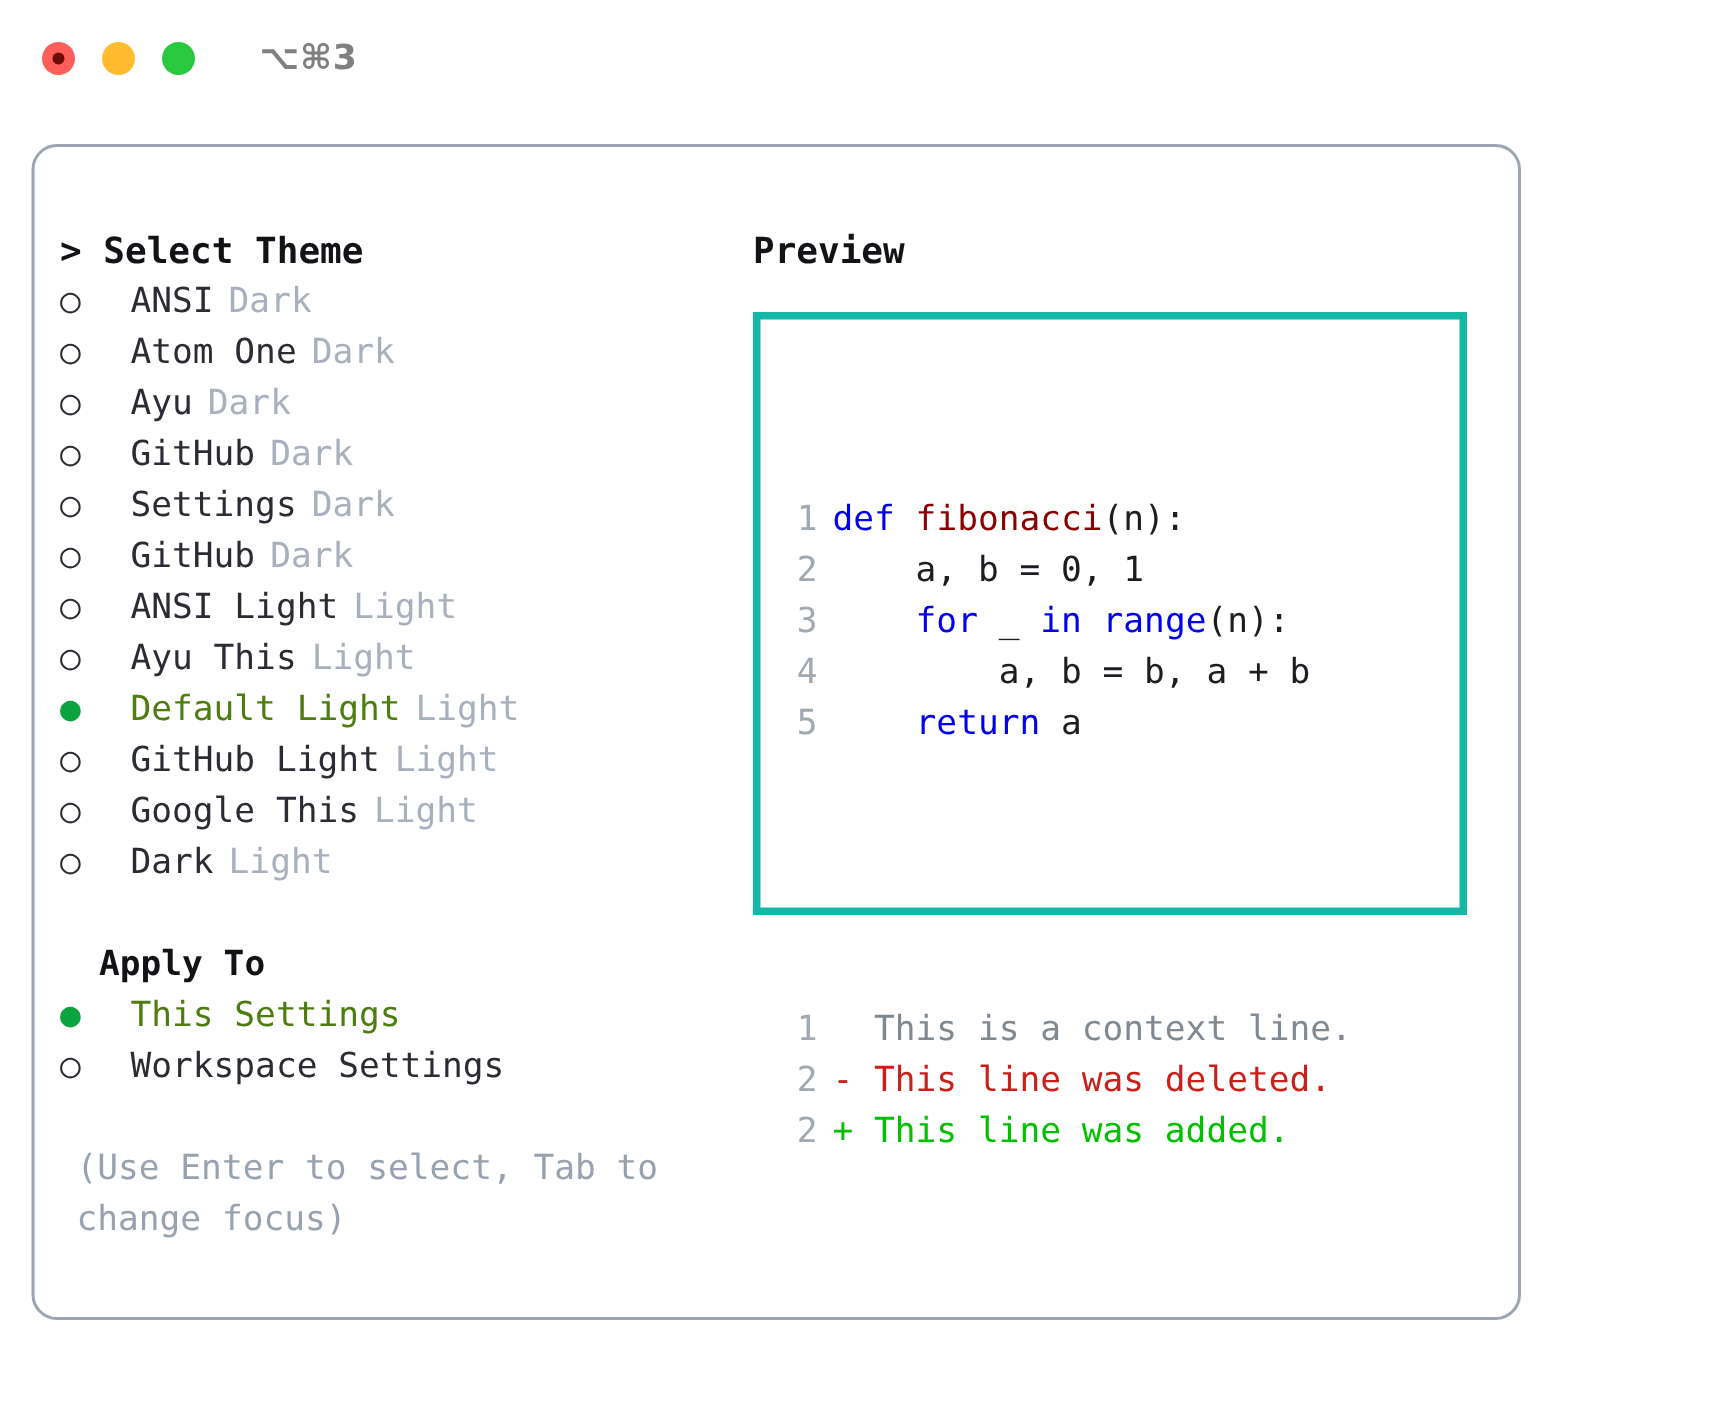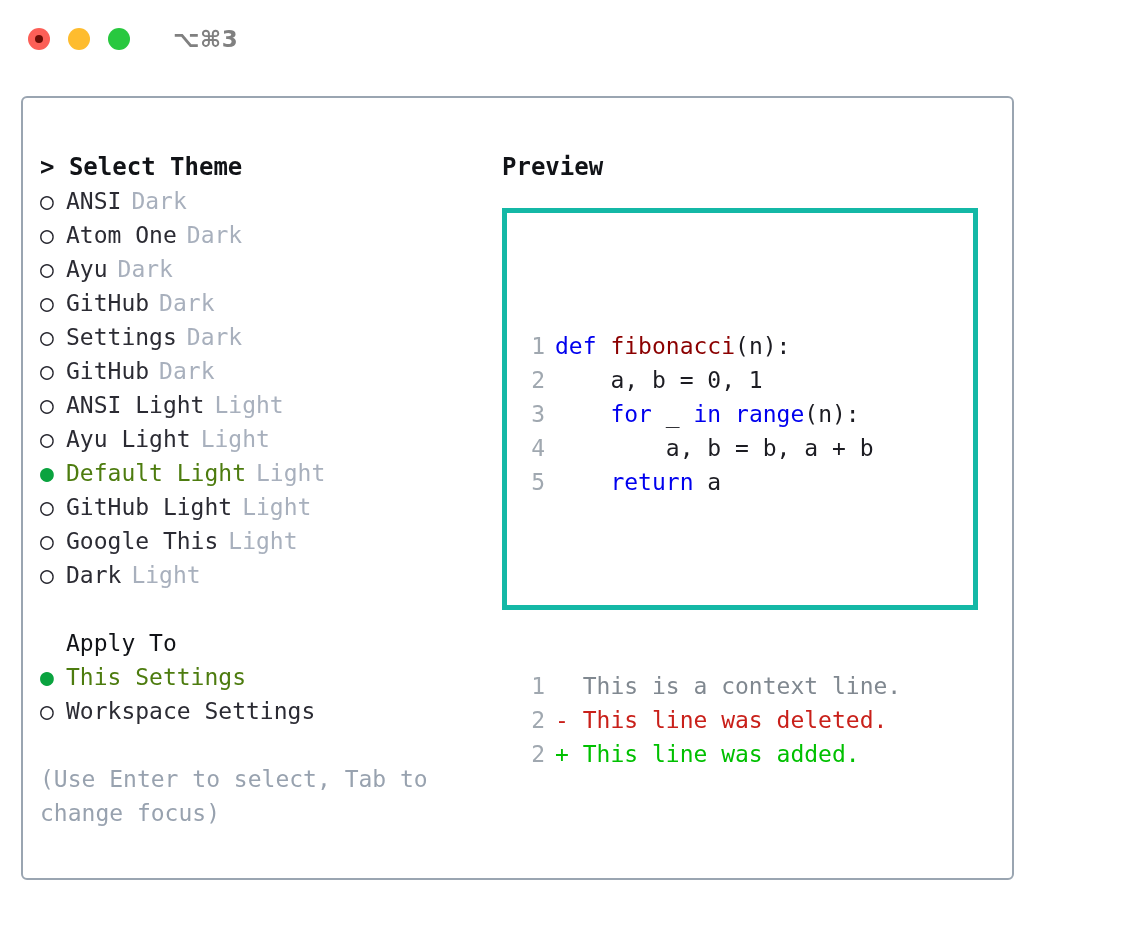--- a/index.html
+++ b/index.html
@@ -68,21 +68,21 @@
   }
 
   
   .panel {
     position: absolute;
     left: 21px;
     top: 96px;
     width: 993px;
     height: 784px;
     border: 2px solid #9aa5b1;
-    border-radius: 6px;
+    border-radius: 17px;
     box-sizing: border-box;
     background: #ffffff;
   }
 
   .columns {
     position: absolute;
     left: 0; top: 0;
     width: 100%;
     height: 100%;
   }
@@ -108,43 +108,45 @@
     font-size: 23px;
     white-space: pre;
   }
   .marker {
     display: inline-block;
     width: 26px;
     flex: 0 0 26px;
     color: #2b2b33;
   }
   .marker.sel { color: #0aa33f; }
-  .opt-name  { color: #2b2b33; }
+  .opt-name  { color: #2b2b33; margin-left: 21px; }
   .opt-name.sel { color: #4d7c0f; }
   .opt-kind {
     color: #a8b0bd;
     margin-left: 10px;
   }
 
   .apply-head {
     font-size: 23px;
     color: #111317;
     line-height: 34px;
     margin-left: 26px;
     white-space: pre;
+    font-weight: bold;
   }
   .spacer-sm { height: 34px; }
 
   .hint {
     margin-top: 34px;
     font-size: 23px;
     color: #98a2af;
     line-height: 34px;
     width: 410px;
     white-space: normal;
+    margin-left: 11px;
   }
 
   
   .right-col {
     position: absolute;
     left: 479px;
     top: 52px;
     width: 500px;
   }
   .preview-title {
@@ -206,21 +208,21 @@
       <div class="left-col">
         <div class="section-head">&gt; Select Theme</div>
         <div id="theme-list">
             <div class="opt-row"><span class="marker">○</span><span class="opt-name">ANSI</span><span class="opt-kind">Dark</span></div>
             <div class="opt-row"><span class="marker">○</span><span class="opt-name">Atom One</span><span class="opt-kind">Dark</span></div>
             <div class="opt-row"><span class="marker">○</span><span class="opt-name">Ayu</span><span class="opt-kind">Dark</span></div>
             <div class="opt-row"><span class="marker">○</span><span class="opt-name">GitHub</span><span class="opt-kind">Dark</span></div>
             <div class="opt-row"><span class="marker">○</span><span class="opt-name">Settings</span><span class="opt-kind">Dark</span></div>
             <div class="opt-row"><span class="marker">○</span><span class="opt-name">GitHub</span><span class="opt-kind">Dark</span></div>
             <div class="opt-row"><span class="marker">○</span><span class="opt-name">ANSI Light</span><span class="opt-kind">Light</span></div>
-            <div class="opt-row"><span class="marker">○</span><span class="opt-name">Ayu Light</span><span class="opt-kind">Light</span></div>
+            <div class="opt-row"><span class="marker">○</span><span class="opt-name">Ayu This</span><span class="opt-kind">Light</span></div>
             <div class="opt-row"><span class="marker sel">●</span><span class="opt-name sel">Default Light</span><span class="opt-kind">Light</span></div>
             <div class="opt-row"><span class="marker">○</span><span class="opt-name">GitHub Light</span><span class="opt-kind">Light</span></div>
             <div class="opt-row"><span class="marker">○</span><span class="opt-name">Google This</span><span class="opt-kind">Light</span></div>
             <div class="opt-row"><span class="marker">○</span><span class="opt-name">Dark</span><span class="opt-kind">Light</span></div>
           </div>
 
         <div class="spacer-sm"></div>
 
         <div class="apply-head">Apply To</div>
         <div id="apply-list">

